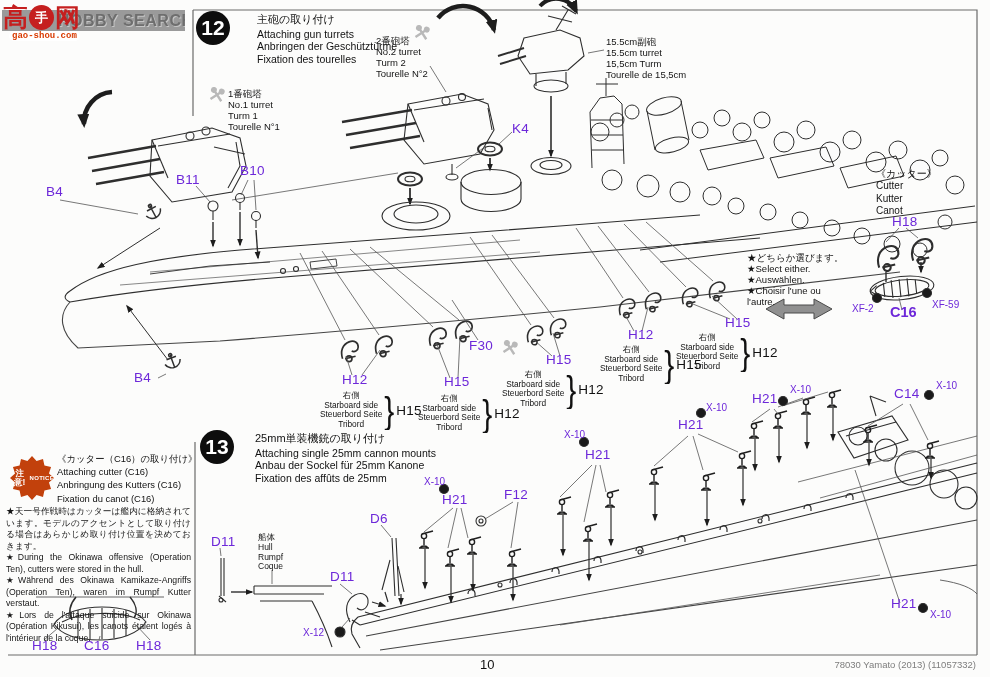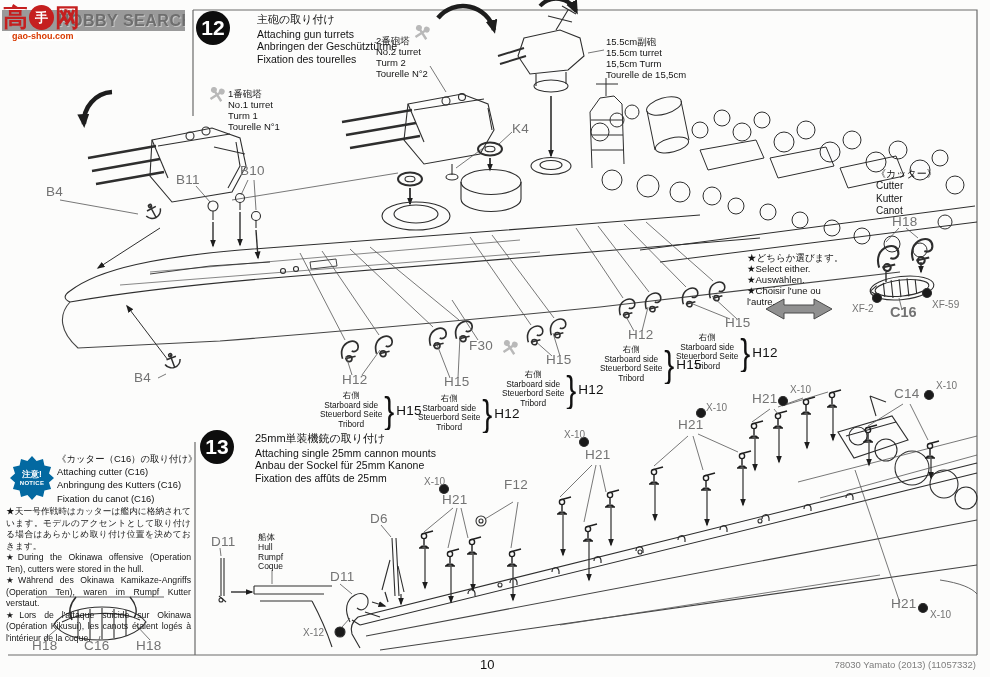--- a/index.html
+++ b/index.html
@@ -1,53 +1,53 @@
 <!DOCTYPE html>
 <html><head>
 <meta charset="utf-8">
 <style>
   html,body{margin:0;padding:0;background:#e8e8e8;}
   .page{position:relative;width:990px;height:677px;background:#fcfcfb;overflow:hidden;
         font-family:"Liberation Sans",sans-serif;color:#111;}
   .abs{position:absolute;}
-  .lbl{position:absolute;white-space:nowrap;color:#737373;}
+  .lbl{position:absolute;white-space:nowrap;color:#6d28d9;}
   .pl{font-size:13.5px;letter-spacing:.2px;}
   .pl-b{font-size:14.5px;font-weight:bold;}
   .tl{font-size:10px;}
   .ml{position:absolute;font-size:9.5px;line-height:11px;color:#141414;}
   .ml div{white-space:nowrap;}
   .step-badge{position:absolute;width:34px;height:34px;background:#0d0d0d;border-radius:50%;
      color:#fff;font-weight:bold;font-size:21px;display:flex;align-items:center;justify-content:center;}
   .title-lines{position:absolute;}
   .title-lines .ja{font-size:11px;margin-bottom:2px;white-space:nowrap;}
   .title-lines div{font-size:10.5px;line-height:12.6px;white-space:nowrap;margin-left:17px;}
   .sideblock{position:absolute;display:flex;align-items:center;gap:2px;}
   .sb-lines{text-align:center;font-size:8.3px;line-height:9.7px;color:#111;}
   .sb-lines div{white-space:nowrap;}
   .sb-brace{font-size:30px;font-weight:100;color:#111;line-height:30px;transform:scaleY(1.25);}
   .sb-part{font-size:13.5px;color:#111;letter-spacing:.2px;}
-  .notice-badge{position:absolute;left:10px;top:456px;width:44px;height:44px;background:#0369a1;color:#fff;
-     display:flex;flex-direction:column;align-items:center;justify-content:center;text-align:center;
+  .notice-badge{position:absolute;left:10px;top:456px;width:44px;height:44px;background:#c2410c;color:#fff;
+     display:flex;align-items:center;justify-content:center;text-align:center;
      clip-path:polygon(100% 50%,88.6% 60.4%,93.3% 75%,78.3% 78.3%,75% 93.3%,60.4% 88.6%,50% 100%,39.6% 88.6%,25% 93.3%,21.7% 78.3%,6.7% 75%,11.4% 60.4%,0% 50%,11.4% 39.6%,6.7% 25%,21.7% 21.7%,25% 6.7%,39.6% 11.4%,50% 0%,60.4% 11.4%,75% 6.7%,78.3% 21.7%,93.3% 25%,88.6% 39.6%);}
   .notice-badge .l1{font-size:8.5px;font-weight:bold;line-height:9px;}
   .notice-badge .l2{font-size:6px;font-weight:bold;line-height:8px;letter-spacing:.3px;}
   .notice-title{position:absolute;left:57px;top:452px;}
   .notice-title div{font-size:9.4px;line-height:13.2px;white-space:nowrap;}
   .notice-body{position:absolute;left:6px;top:506px;width:185px;font-size:8.7px;line-height:11.5px;
      text-align:justify;color:#161616;}
   .notice-body p{margin:0;}
   .wm-bar{position:absolute;left:2px;top:10px;width:183px;height:21px;background:#9a9a9a;color:#6e6e6e;
      font-weight:bold;font-size:16px;line-height:21px;padding-left:56px;letter-spacing:.5px;
      text-shadow:1px 1px 0 #c6c6c6;box-sizing:border-box;white-space:nowrap;overflow:hidden;}
   .wm-logo{position:absolute;left:3px;top:1px;display:flex;align-items:center;font-weight:bold;color:#c51f1f;}
   .wm-kanji{font-size:25px;}
   .wm-circle{width:25px;height:25px;border-radius:50%;background:#c51f1f;color:#fff;font-size:13px;
      display:flex;align-items:center;justify-content:center;margin:0 1px;}
   .wm-site{position:absolute;left:9px;top:31px;font-size:9px;font-weight:bold;color:#d93a00;
-     background:#fff;padding:0 3px;border-radius:7px;}
+     background:#fff;padding:0 3px;border-radius:7px;font-family:Liberation Mono, monospace;}
   .footer-page{position:absolute;left:480px;top:657px;font-size:13px;color:#111;}
   .footer-code{position:absolute;right:14px;top:659px;font-size:9.5px;color:#7d7d7d;white-space:nowrap;}
 </style>
 </head>
 <body>
 
 <div class="page">
 
   <svg class="abs" style="left:0;top:0" width="990" height="677" viewBox="0 0 990 677">
     <defs>
@@ -517,21 +517,21 @@
     <p>★During the Okinawa offensive (Operation Ten), cutters were stored in the hull.</p>
     <p>★Während des Okinawa Kamikaze-Angriffs (Operation Ten), waren im Rumpf Kutter verstaut.</p>
     <p>★Lors de l'attaque suicide sur Okinawa (Opération Kikusui), les canots étaient logés à l'intérieur de la coque.</p>
   </div>
   <div class="lbl pl" style="left:32px;top:638px">H18</div>
   <div class="lbl pl" style="left:84px;top:638px">C16</div>
   <div class="lbl pl" style="left:136px;top:638px">H18</div>
 
   <div class="lbl tl" style="left:424px;top:476px">X-10</div>
   <div class="lbl pl" style="left:442px;top:492px">H21</div>
-  <div class="lbl pl" style="left:504px;top:477px">F12</div>
+  <div class="lbl pl" style="left:504px;top:487px">F12</div>
   <div class="lbl tl" style="left:564px;top:429px">X-10</div>
   <div class="lbl pl" style="left:585px;top:447px">H21</div>
   <div class="lbl tl" style="left:706px;top:402px">X-10</div>
   <div class="lbl pl" style="left:678px;top:417px">H21</div>
   <div class="lbl pl" style="left:752px;top:391px">H21</div>
   <div class="lbl tl" style="left:790px;top:384px">X-10</div>
   <div class="lbl pl" style="left:894px;top:386px">C14</div>
   <div class="lbl tl" style="left:936px;top:380px">X-10</div>
   <div class="lbl pl" style="left:891px;top:596px">H21</div>
   <div class="lbl tl" style="left:930px;top:609px">X-10</div>

